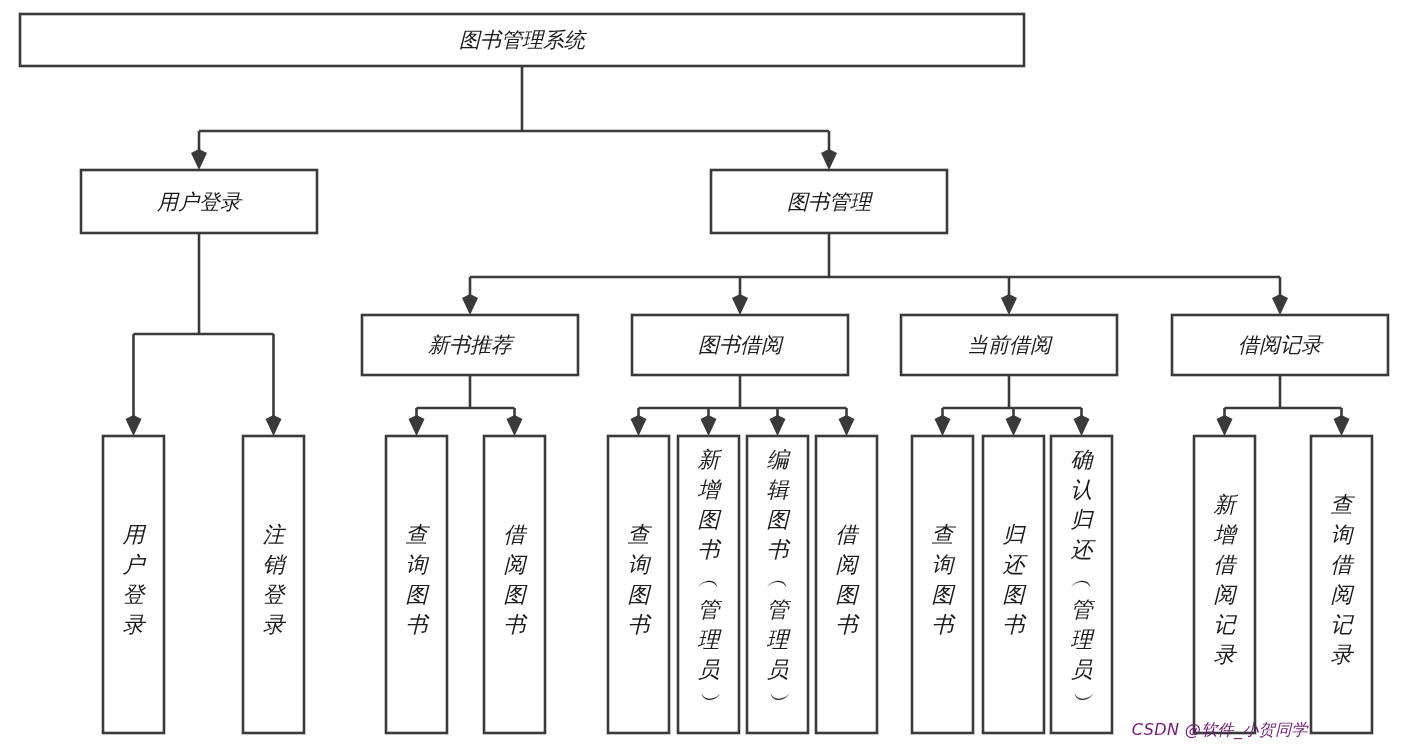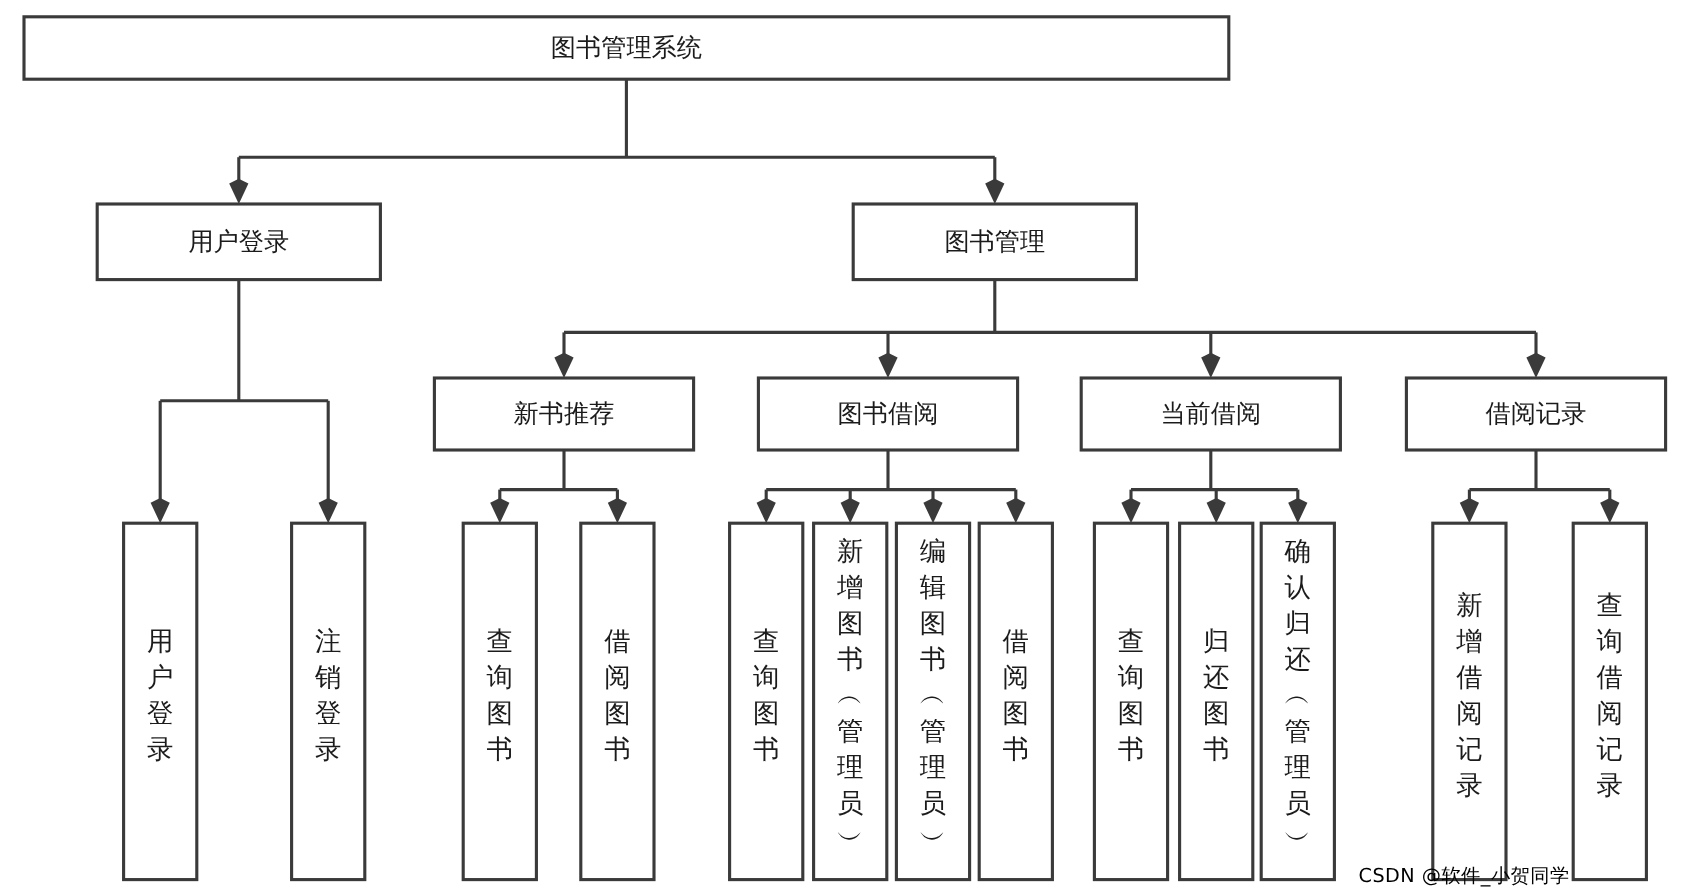--- a/index.html
+++ b/index.html
@@ -1,37 +1,37 @@
 <!DOCTYPE html>
 <html><head>
 <meta charset="utf-8">
 <style>
   html,body{margin:0;padding:0;background:#ffffff;}
   body{
     font-family:"DejaVu Sans","Liberation Sans",sans-serif;
     width:1405px;height:747px;overflow:hidden;position:relative;
   }
-  #diagram-root{position:relative;width:1316px;height:747px;background:#ffffff;}
+  #diagram-root{position:relative;width:1316px;height:747px;background:#ffffff;font-style:italic;}
   svg.diagram{display:block;width:1405px;height:747px;}
   .node-box{fill:#ffffff;stroke:#3a3a3a;stroke-width:2.6;}
   .conn{fill:none;stroke:#3a3a3a;stroke-width:2.6;}
   .arrow-head{fill:#3a3a3a;stroke:none;}
   .node-label{
     font-family:"DejaVu Sans","Liberation Sans",sans-serif;
     font-size:21px;fill:#1b1b1b;dominant-baseline:middle;text-anchor:middle;
   }
   .leaf-label{
     font-family:"DejaVu Sans","Liberation Sans",sans-serif;
     font-size:22px;fill:#1b1b1b;
   }
   .leaf-label tspan{text-anchor:middle;}
   .watermark{
     position:absolute;right:8px;bottom:6px;
     font-family:"DejaVu Sans","Liberation Sans",sans-serif;
-    font-size:16px;color:#000000;letter-spacing:.4px;
+    font-size:16px;color:#701a75;letter-spacing:.4px;
     white-space:nowrap;pointer-events:none;
   }
 </style>
 </head>
 <body>
 
 <div id="diagram-root">
   <svg class="diagram" viewBox="0 0 1405 747">
     <defs>
       <marker id="arrow" viewBox="0 0 12 12" refX="9" refY="6" markerWidth="8" markerHeight="8" orient="auto-start-reverse">

